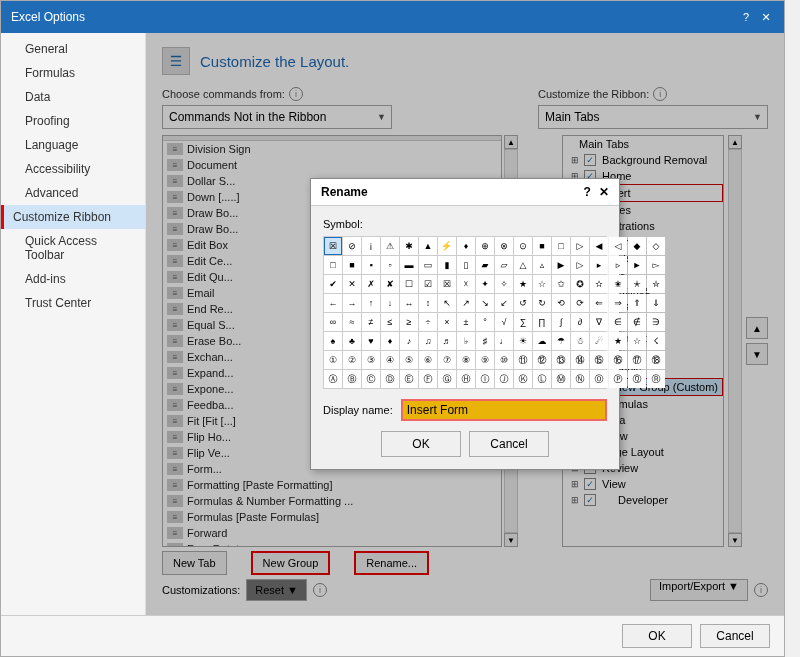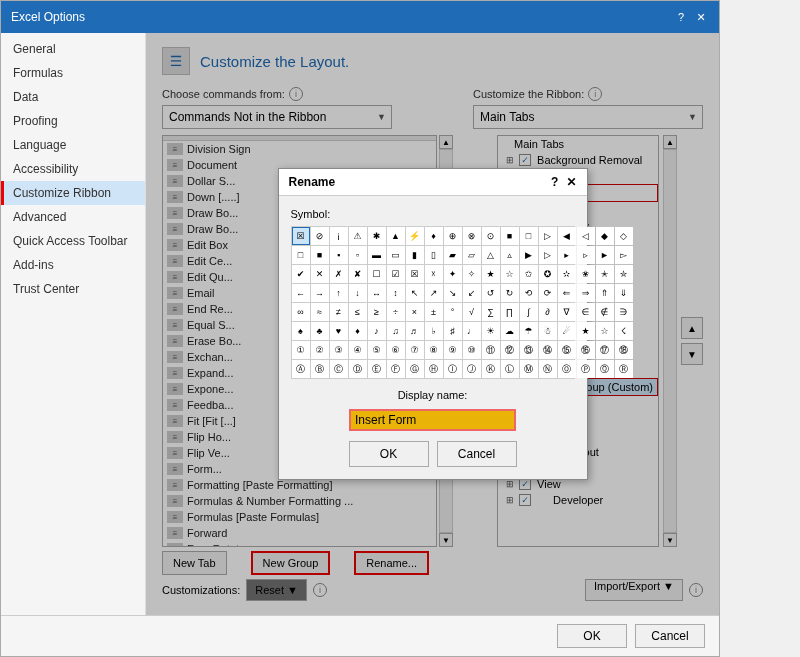--- a/index.html
+++ b/index.html
@@ -1,19 +1,19 @@
 <!DOCTYPE html>
 <html><head>
   <meta charset="utf-8">
   <style>
     * { box-sizing: border-box; margin: 0; padding: 0; }
     body { font-family: 'Segoe UI', Arial, sans-serif; font-size: 12px; background: #f0f0f0; }
 
     .window {
-      width: 720px;
+      width: 785px;
       height: 657px;
       background: #fff;
       border: 1px solid #aaa;
       display: flex;
       flex-direction: column;
     }
 
     .title-bar {
       background: #1f6bb5;
       color: #fff;
@@ -42,21 +42,21 @@
     .sidebar {
       width: 145px;
       background: #f5f5f5;
       border-right: 1px solid #ddd;
       padding: 4px 0;
       display: flex;
       flex-direction: column;
     }
 
     .sidebar-item {
-      padding: 5px 12px;
+      padding: 5px 24px;
       cursor: pointer;
       color: #333;
       font-size: 12px;
     }
     .sidebar-item.active {
       background: #d0e4f7;
       border-left: 3px solid #e00;
       padding-left: 9px;
       font-weight: 500;
     }
@@ -329,21 +329,20 @@
       cursor: pointer;
       border: 1px solid transparent;
     }
     .symbol-cell.selected { background: #cce4f7; border-color: #1f6bb5; }
 
     .display-name-row {
       display: flex;
       align-items: center;
       gap: 8px;
       margin-bottom: 10px;
-      flex-direction: column;
     }
 
     .display-name-label { font-size: 11px; white-space: nowrap; }
 
     .display-name-input {
       flex: 1;
       height: 22px;
       border: 2px solid #e66;
       padding: 2px 4px;
       font-size: 12px;
@@ -452,22 +451,22 @@
 
   <div class="dialog-body">
 
     <div class="sidebar" id="sidebar">
         <div class="sidebar-item">General</div>
         <div class="sidebar-item">Formulas</div>
         <div class="sidebar-item">Data</div>
         <div class="sidebar-item">Proofing</div>
         <div class="sidebar-item">Language</div>
         <div class="sidebar-item">Accessibility</div>
+        <div class="sidebar-item">Advanced</div>
         <div class="sidebar-item active">Customize Ribbon</div>
-        <div class="sidebar-item">Advanced</div>
         <div class="sidebar-item">Quick Access Toolbar</div>
         <div class="sidebar-item">Add-ins</div>
         <div class="sidebar-item">Trust Center</div>
       </div>
 
     <div class="main-content">
 
       <div class="section-title">
         <div class="section-icon">☰</div>
         <span>Customize the Layout.</span>

